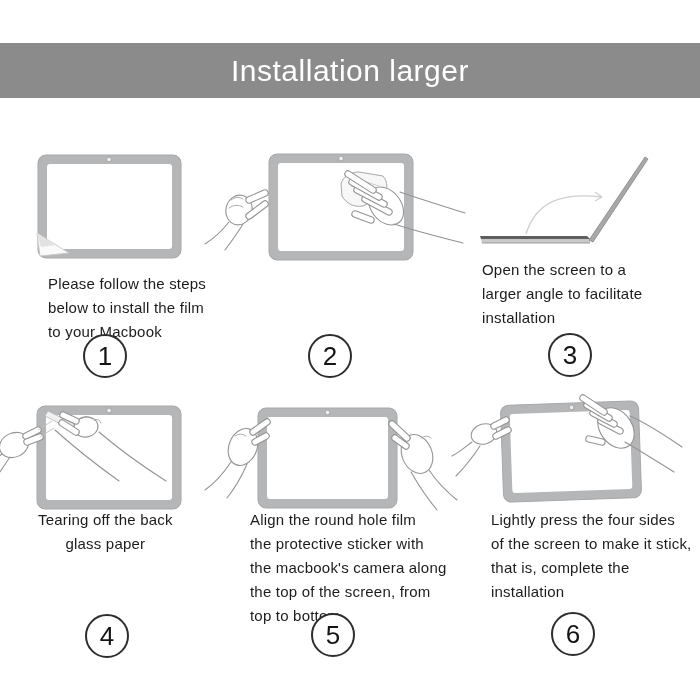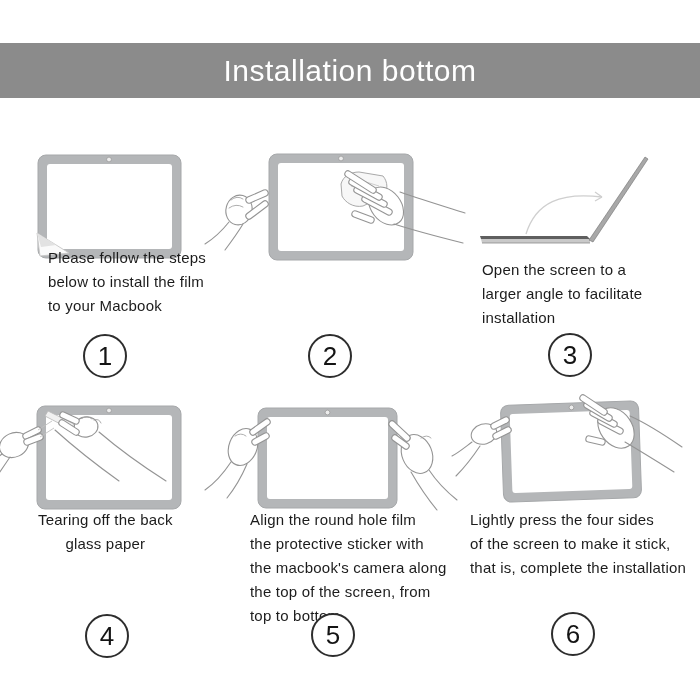--- a/index.html
+++ b/index.html
@@ -19,34 +19,34 @@
   .fout{stroke:#949494;stroke-width:7.4;stroke-linecap:round;fill:none;}
   .fin{stroke:#ffffff;stroke-width:5.2;stroke-linecap:round;fill:none;}
   .curl{stroke:#a5a5a5;stroke-width:0.9;fill:none;stroke-linecap:round;}
 </style>
 </head>
 <body>
 
 <div class="page">
 
   <div class="header">
-    <span class="title">Installation bottom</span>
+    <span class="title">Installation larger</span>
   </div>
 
   <div class="panel" style="left:0;top:140px;width:233px;height:250px;">
     <svg class="illu" style="left:0;" width="233" height="135" viewBox="0 0 233 135">
       <rect x="38" y="15" width="143" height="103" rx="8" fill="#b4b6b8" stroke="#a6a8aa" stroke-width="1"></rect>
       <rect x="47" y="24" width="125" height="85" rx="3" fill="#ffffff"></rect>
       <circle cx="109" cy="19.5" r="2.4" fill="#ececec" stroke="#9b9b9b" stroke-width="0.8"></circle>
       <g>
         <polygon points="37,93 69,113 40,116" fill="#fafafa" stroke="#c6c6c6" stroke-width="0.9"></polygon>
         <polygon points="37,93 56,105 41,107" fill="#e2e2e2"></polygon>
       </g>
     </svg>
-    <p class="caption" style="left:48px;top:106px;">Please follow the steps
+    <p class="caption" style="left:48px;top:132px;">Please follow the steps
 below to install the film
 to your Macbook</p>
     <div class="badge" style="left:83px;top:194px;">
       <span>1</span>
     </div>
   </div>
 
   <div class="panel" style="left:233px;top:140px;width:233px;height:250px;">
     <svg class="illu" style="left:-30px;" width="265" height="135" viewBox="0 0 265 135">
       <rect x="66" y="14" width="144" height="106" rx="8" fill="#b4b6b8" stroke="#a6a8aa" stroke-width="1"></rect>
@@ -202,21 +202,21 @@
           <path class="fin" d="M158,34 L137,23"></path>
         <path class="fout" d="M153,28 L131,15"></path>
           <path class="fin" d="M153,28 L131,15"></path>
         <path class="fout" d="M148,22 L127,8"></path>
           <path class="fin" d="M148,22 L127,8"></path>
         <path class="fout" d="M146,52 L133,49"></path>
           <path class="fin" d="M146,52 L133,49"></path>
         <path class="hline" d="M174,26 C192,34 210,46 226,57 M169,52 C186,62 202,72 218,82"></path>
       </g>
     </svg>
-    <p class="caption" style="left:4px;top:118px;">Lightly press the four sides
+    <p class="caption" style="left:25px;top:118px;">Lightly press the four sides
 of the screen to make it stick,
 that is, complete the installation</p>
     <div class="badge" style="left:85px;top:222px;">
       <span>6</span>
     </div>
   </div>
 
 </div>
 
 </body></html>

